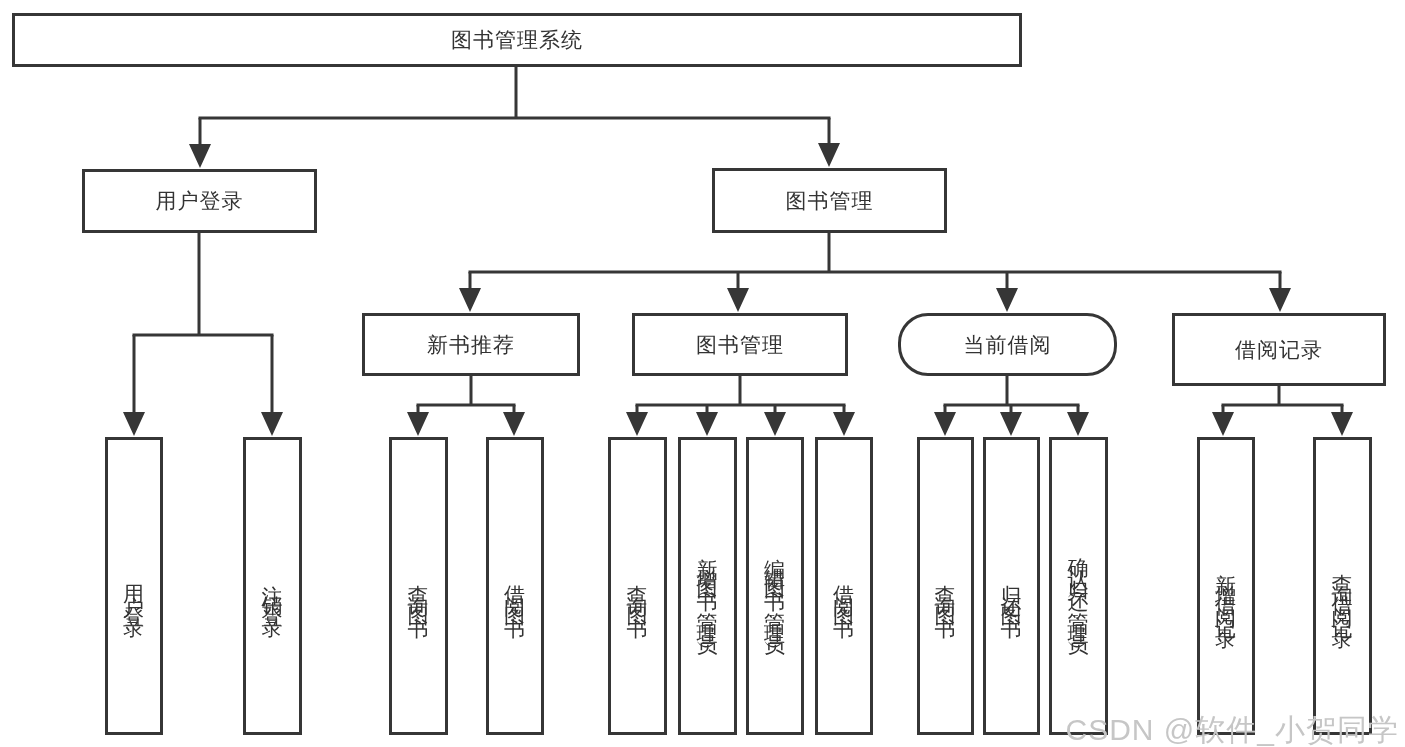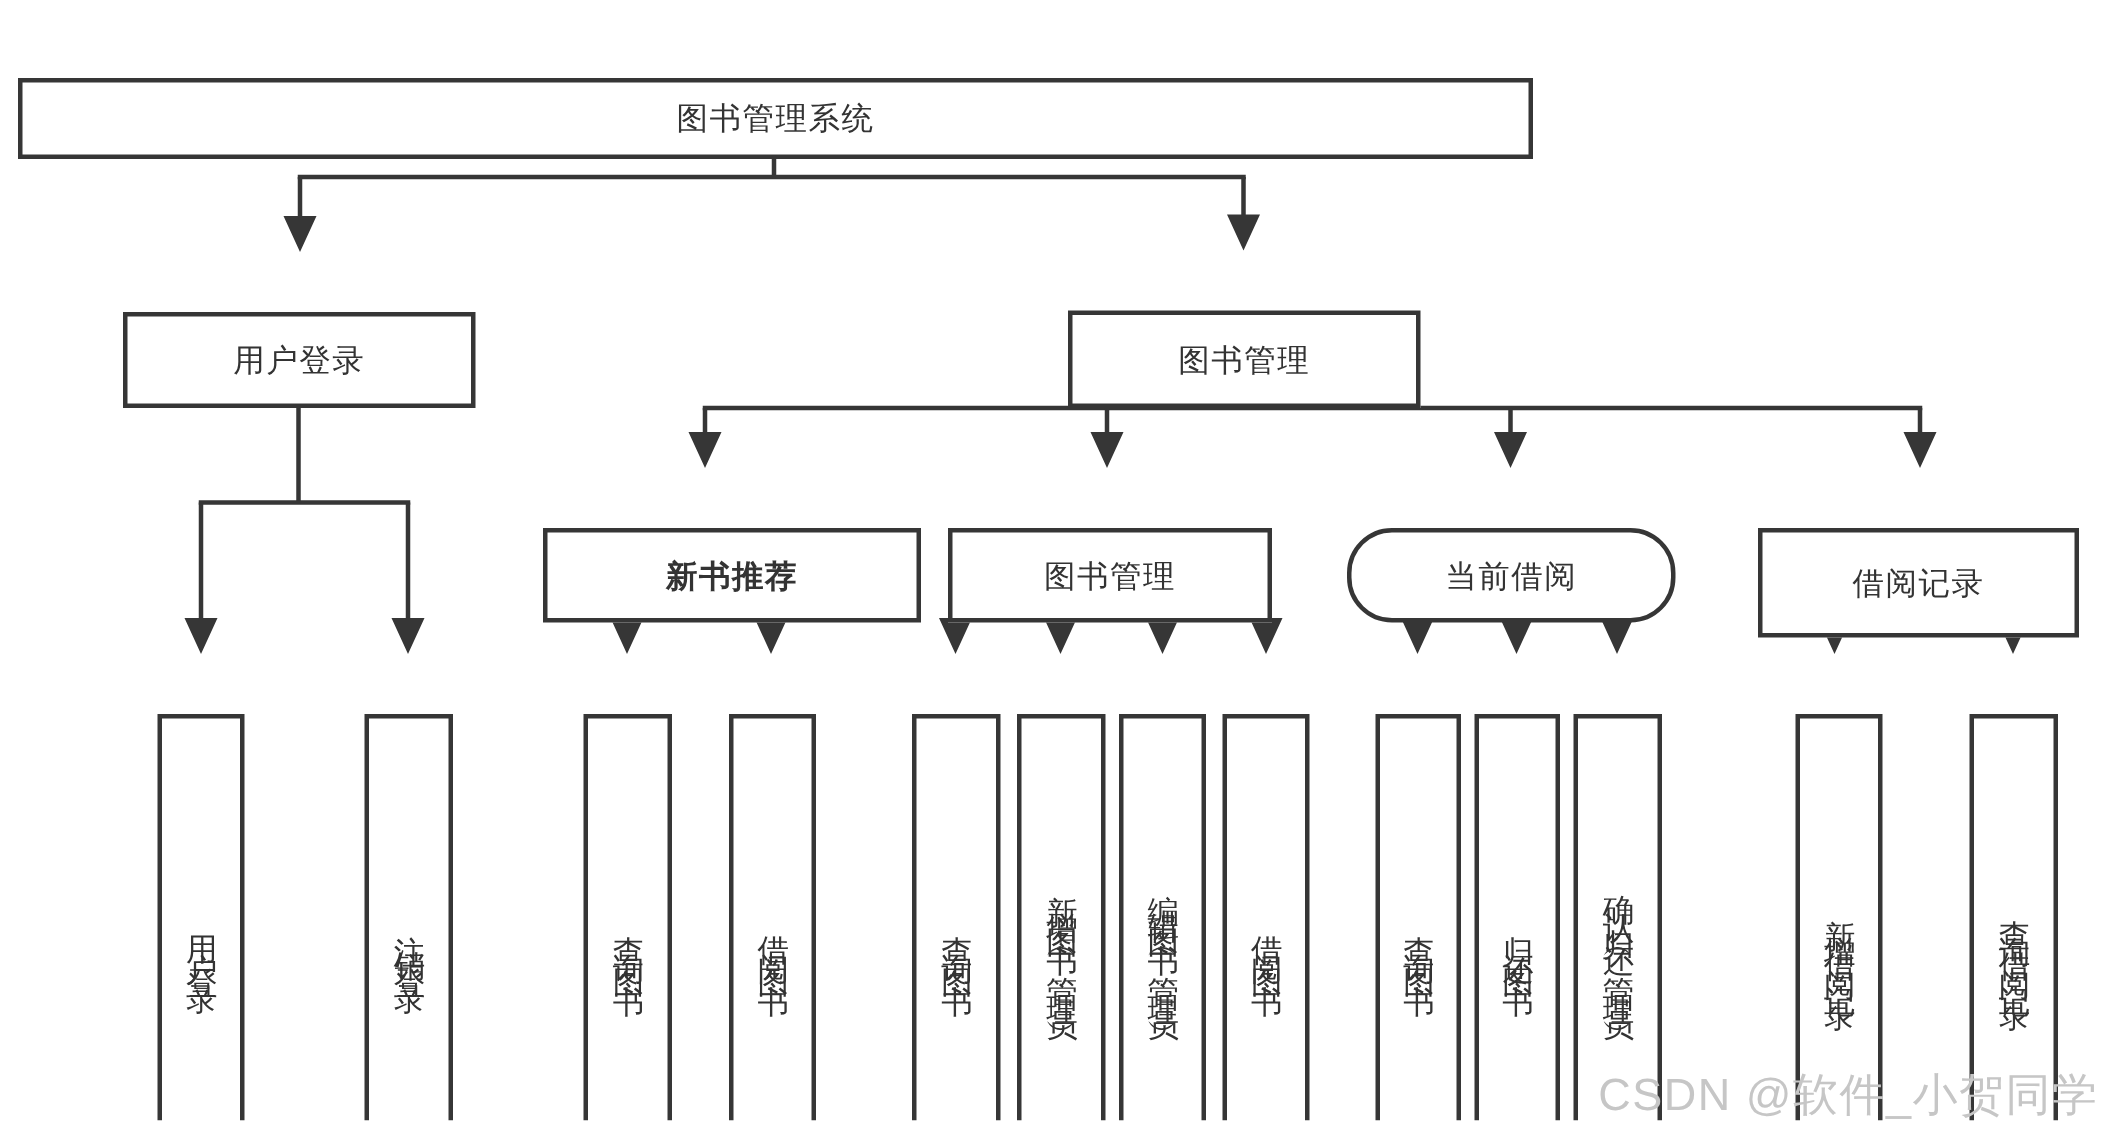--- a/index.html
+++ b/index.html
@@ -16,21 +16,20 @@
     box-sizing:border-box;
     border:3px solid #363636;
     background:#ffffff;
     color:#333333;
     display:flex;
     align-items:center;
     justify-content:center;
     font-size:21px;
     letter-spacing:1px;
     z-index:2;
-    margin-top:39px;
   }
   .vnode {
     writing-mode:vertical-rl;
     text-orientation:mixed;
     letter-spacing:11px;
     font-size:21px;
     line-height:1;
     padding-top:8px;
   }
   .watermark {
@@ -78,21 +77,21 @@
                M934,412H956L945,436Z M1000,412H1022L1011,436Z M1067,412H1089L1078,436Z
                M1212,412H1234L1223,436Z M1331,412H1353L1342,436Z"></path>
     </g>
   </svg>
 
   <div class="node" style="left:12px; top:13px; width:1010px; height:54px;">图书管理系统</div>
 
   <div class="node" style="left:82px; top:169px; width:235px; height:64px;">用户登录</div>
   <div class="node" style="left:712px; top:168px; width:235px; height:65px;font-family:Liberation Serif, serif;">图书管理</div>
 
-  <div class="node" style="left:362px; top:313px; width:252px; height:63px;font-weight:bold;">新书推荐</div>
+  <div class="node" style="left:362px; top:313px; width:218px; height:63px;">新书推荐</div>
   <div class="node" style="left:632px; top:313px; width:216px; height:63px;">图书管理</div>
   <div class="node" style="left:898px; top:313px; width:219px; height:63px;border-radius:30px;">当前借阅</div>
   <div class="node" style="left:1172px; top:313px; width:214px; height:73px;text-align:right;">借阅记录</div>
 
   <div class="node vnode" style="left:105px; top:437px; width:58px; height:298px;">用户登录</div>
   <div class="node vnode" style="left:243px; top:437px; width:59px; height:298px;">注销登录</div>
 
   <div class="node vnode" style="left:389px; top:437px; width:59px; height:298px;">查询图书</div>
   <div class="node vnode" style="left:486px; top:437px; width:58px; height:298px;">借阅图书</div>
 

